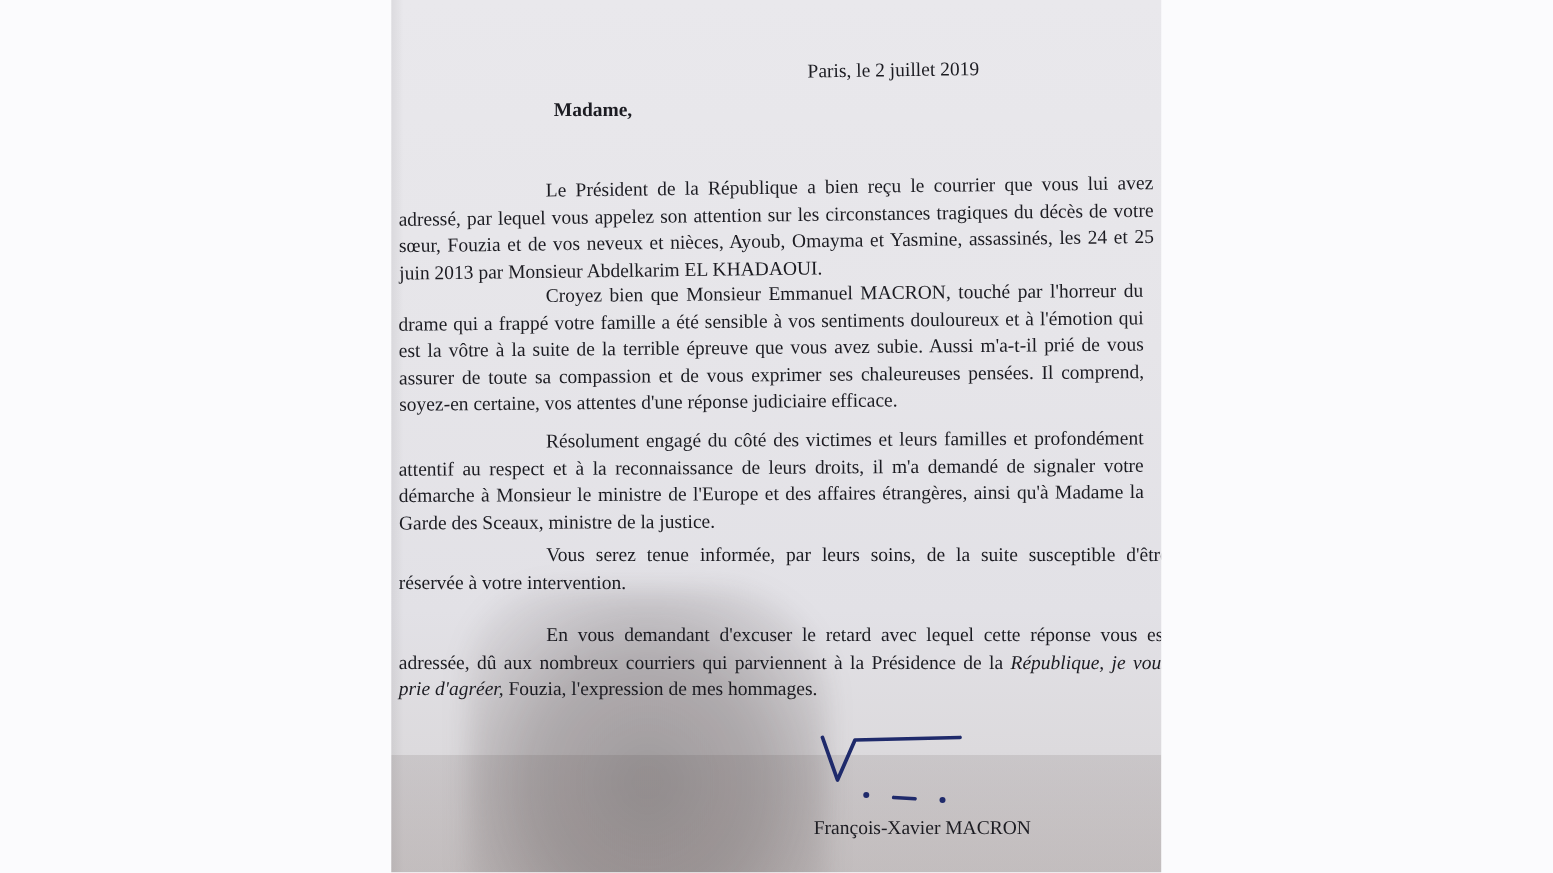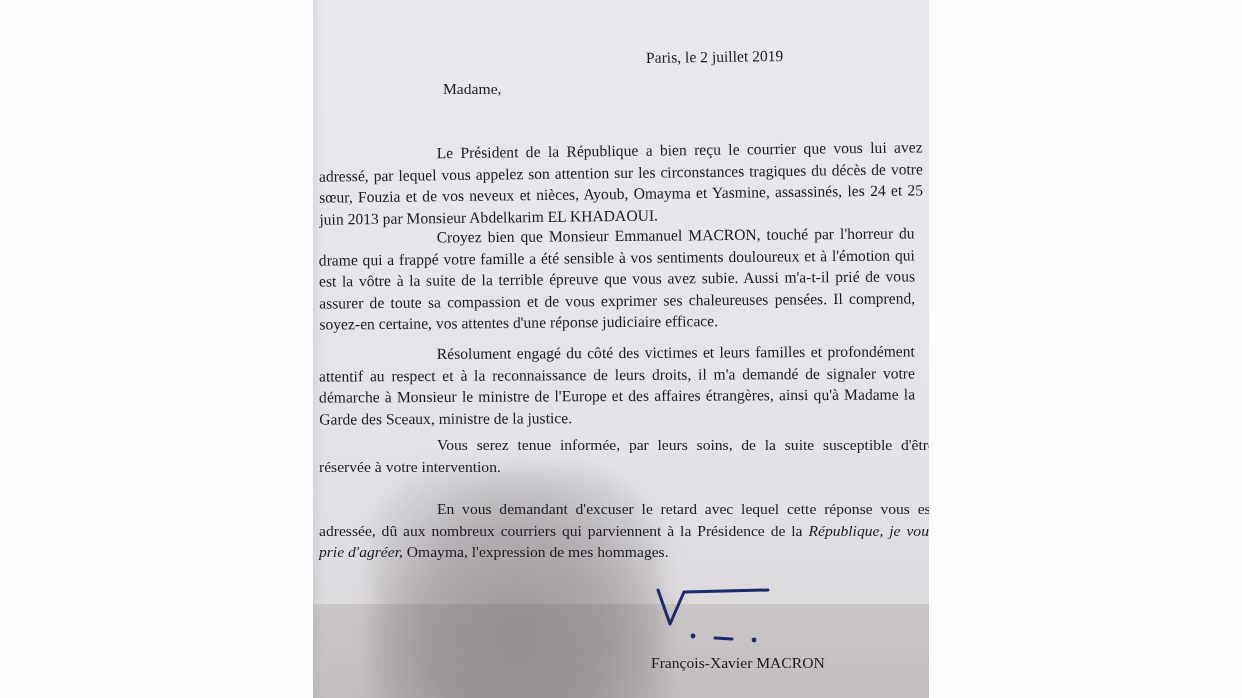--- a/index.html
+++ b/index.html
@@ -71,20 +71,21 @@
     .date {
       position: absolute;
       left: 333px;
       top: 46px;
       transform: rotate(-0.8deg);
     }
     .salutation {
       position: absolute;
       left: 130px;
       top: 78px;
+      font-weight: bold;
     }
     .para {
       position: absolute;
       left: 6px;
       width: 608px;
       text-align: justify;
     }
     .para .indent {
       display: inline-block;
       width: 118px;
@@ -139,21 +140,21 @@
 
         <div class="para p3">
           <span class="indent"></span><span>Résolument engagé du côté des victimes et leurs familles et profondément attentif au respect et à la reconnaissance de leurs droits, il m'a demandé de signaler votre démarche à Monsieur le ministre de l'Europe et des affaires étrangères, ainsi qu'à Madame la Garde des Sceaux, ministre de la justice.</span>
         </div>
 
         <div class="para p4">
           <span class="indent"></span><span>Vous serez tenue informée, par leurs soins, de la suite susceptible d'être réservée à votre intervention.</span>
         </div>
 
         <div class="para p5">
-          <span class="indent"></span><span>En vous demandant d'excuser le retard avec lequel cette réponse vous est adressée, dû aux nombreux courriers qui parviennent à la Présidence de la </span><span class="italic">République, je vous prie d'agréer,</span><span> Omayma, l'expression de mes hommages.</span>
+          <span class="indent"></span><span>En vous demandant d'excuser le retard avec lequel cette réponse vous est adressée, dû aux nombreux courriers qui parviennent à la Présidence de la </span><span class="italic">République, je vous prie d'agréer,</span><span> Fouzia, l'expression de mes hommages.</span>
         </div>
 
         <svg class="signature" viewBox="0 0 140 70" xmlns="http://www.w3.org/2000/svg">
           <path d="M10 12 L22 46 L36 14 L120 12" fill="none" stroke="#1f2a6b" stroke-width="3" stroke-linecap="round" stroke-linejoin="round"></path>
           <circle cx="45" cy="58" r="2.4" fill="#1f2a6b"></circle>
           <path d="M67 60 L84 61" fill="none" stroke="#1f2a6b" stroke-width="3" stroke-linecap="round"></path>
           <circle cx="106" cy="62" r="2.4" fill="#1f2a6b"></circle>
         </svg>
 
         <div class="signatory">François-Xavier MACRON</div>

